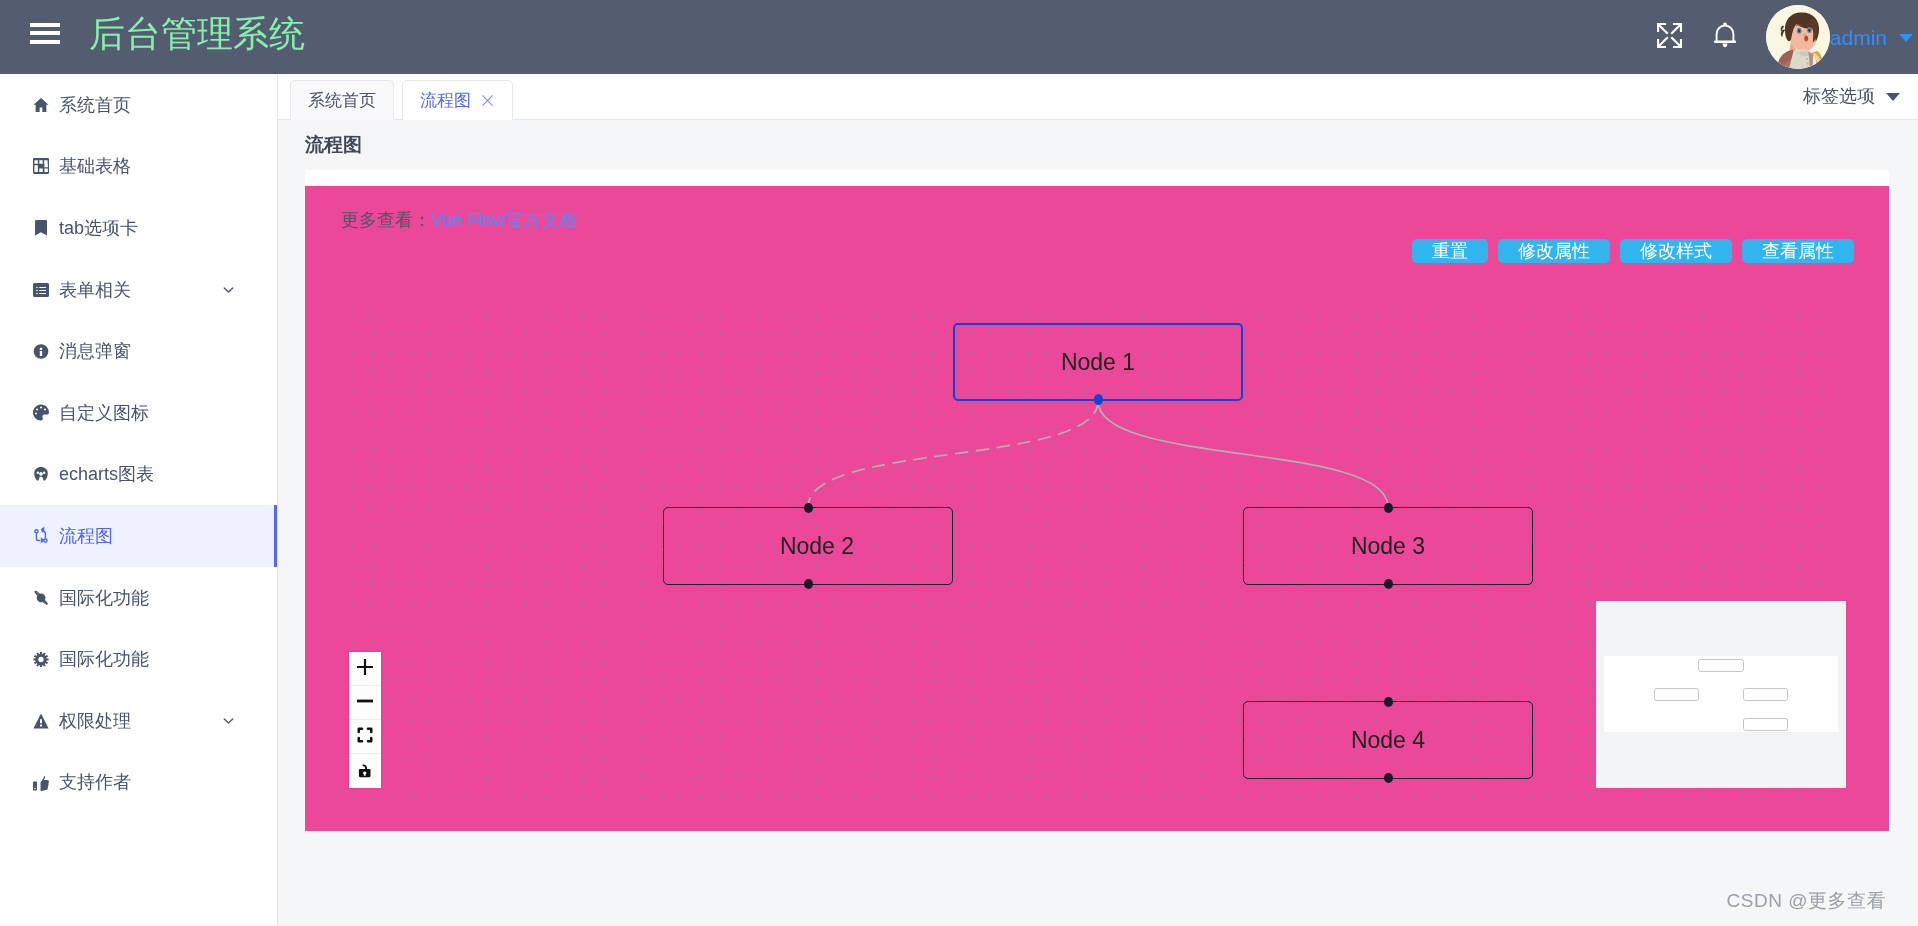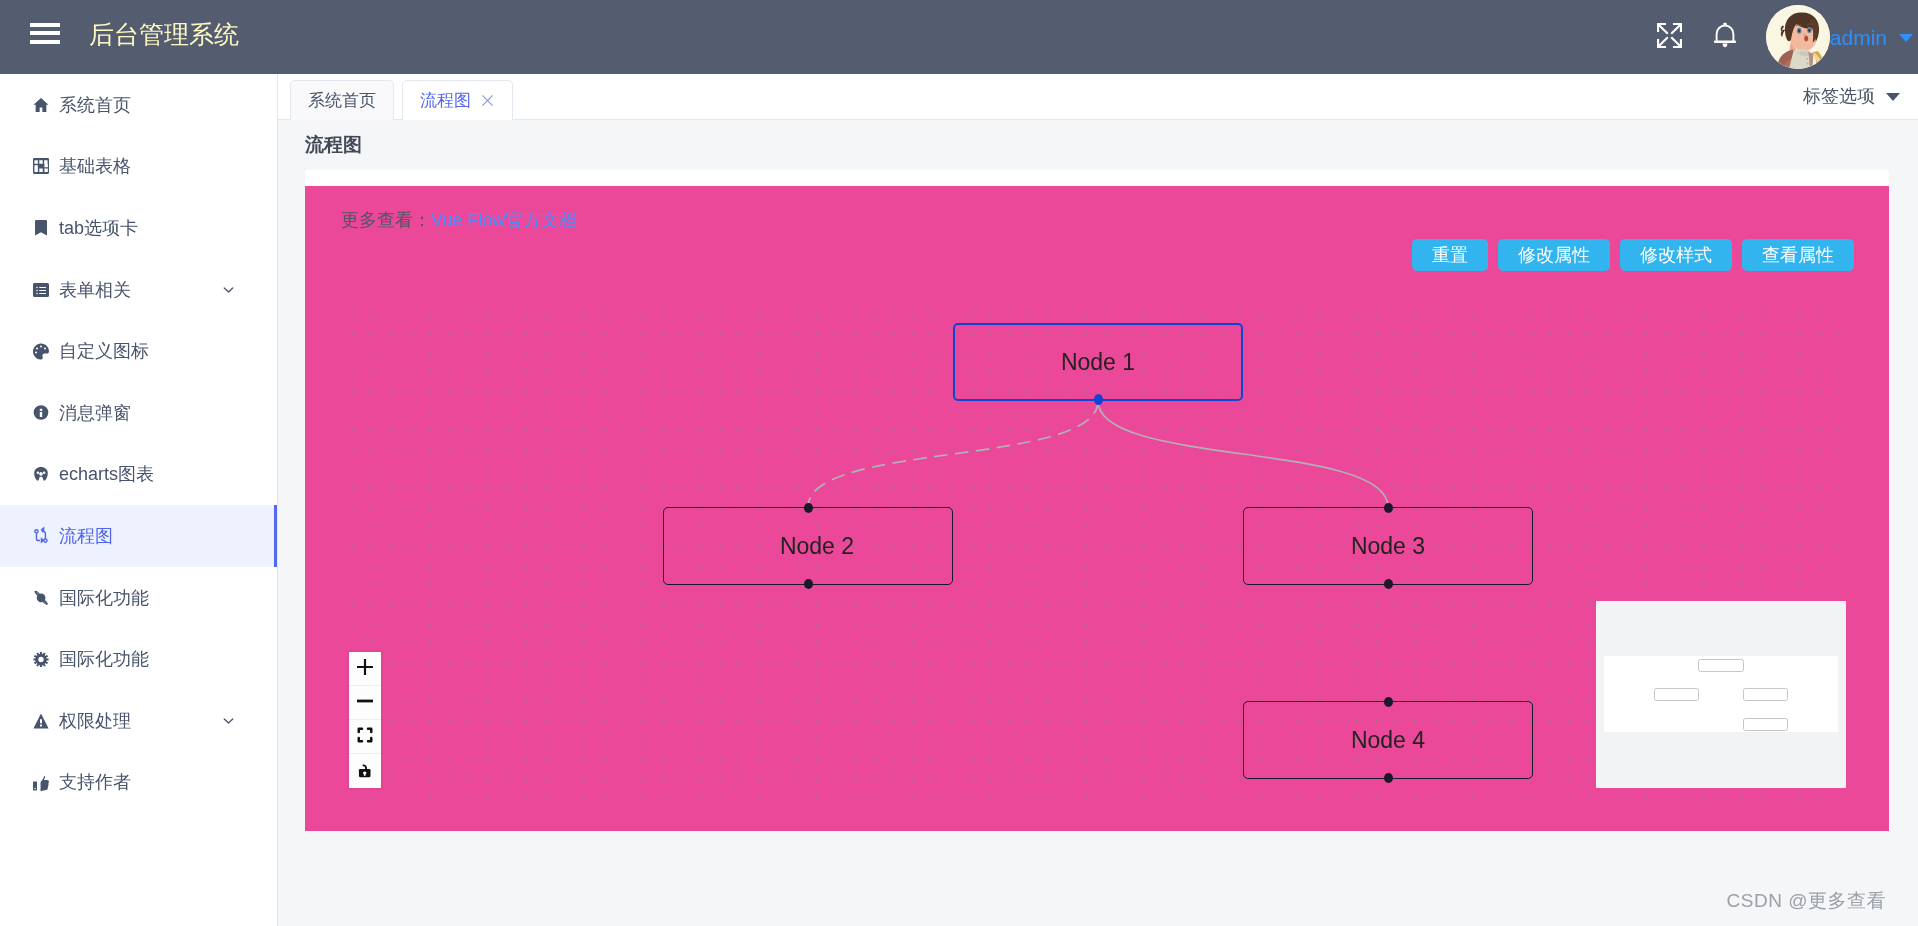--- a/index.html
+++ b/index.html
@@ -5,21 +5,21 @@
 <style>
 *{box-sizing:border-box;margin:0;padding:0}
 html,body{width:1918px;height:926px;overflow:hidden}
 body{font-family:"Liberation Sans","DejaVu Sans",sans-serif;background:#f5f7fa;color:#303133;
  -webkit-font-smoothing:antialiased;text-rendering:optimizeLegibility;}
 
 
 #header{position:absolute;left:0;top:0;width:1918px;height:74px;background:#545c70;display:flex;align-items:center;z-index:30}
 #hamburger{margin-left:30px;width:30px;height:21px;display:flex;flex-direction:column;justify-content:space-between;align-items:stretch;cursor:pointer;margin-top:-8px}
 #hamburger i{display:block;width:30px;height:4px;background:#fff;border-radius:0}
-#brand{color:#fef9c3;font-size:25px;letter-spacing:0px;font-weight:400;line-height:1;margin-top:-6px;margin-left:29px}
+#brand{color:#86efac;font-size:36px;letter-spacing:0px;font-weight:400;line-height:1;margin-top:-6px;margin-left:29px}
 #hdr-right{margin-left:auto;display:flex;align-items:center;padding-right:5px}
 .hdr-icon{width:44px;height:44px;display:flex;align-items:center;justify-content:center;cursor:pointer;margin-top:-4px}
 #avatar{width:64px;height:64px;border-radius:50%;overflow:hidden;margin-left:19px;background:#fbf8e4;position:relative;flex:none}
 #username{color:#2f8ffb;font-size:21px;cursor:pointer;line-height:1}
 #user-caret{margin-left:12px;width:0;height:0;border-left:7px solid transparent;border-right:7px solid transparent;border-top:8px solid #2f8ffb;cursor:pointer;margin-top:1px}
 
 
 #sidebar{position:absolute;left:0;top:74px;width:278px;height:852px;background:#fff;border-right:1px solid #e4e7ed;z-index:20;overflow:hidden}
 .menu-item{height:61.6px;display:flex;align-items:center;padding-left:33px;cursor:pointer;position:relative;color:#48546b;font-size:18px}
 .menu-item .mi-icon{width:16px;height:21px;display:flex;align-items:center;justify-content:center;margin-right:10px;flex:none;position:relative}
@@ -36,21 +36,21 @@
 #tab-options{margin-left:auto;margin-right:18px;margin-bottom:11px;display:flex;align-items:center;font-size:18px;color:#4a5468;cursor:pointer}
 #tab-options .caret{margin-left:11px;width:0;height:0;border-left:7px solid transparent;border-right:7px solid transparent;border-top:8px solid #49536b;margin-top:1px}
 
 
 #main{position:absolute;left:277px;top:120px;right:0;bottom:0;background:#f4f6f8;overflow:hidden}
 #page-title{position:absolute;left:28px;top:12px;font-size:19px;font-weight:700;color:#414857}
 #card{position:absolute;left:28px;top:50px;width:1584px;height:645px;background:#fff;border-radius:2px}
 #more{position:absolute;left:36px;top:38px;font-size:18px;color:#4f5664;z-index:5}
 #more a{color:#4b8dfd;text-decoration:none}
 #btnbar{position:absolute;right:35px;top:69px;display:flex;z-index:5}
-.btn{height:32px;padding:0 20px;background:#32b4ef;color:#fff;border:none;border-radius:5px;font-size:18px;margin-left:10px;cursor:pointer;font-family:inherit;display:flex;align-items:center}
+.btn{height:24px;padding:0 20px;background:#32b4ef;color:#fff;border:none;border-radius:5px;font-size:18px;margin-left:10px;cursor:pointer;font-family:inherit;display:flex;align-items:center}
 
 
 #flow{position:absolute;left:0;top:16px;width:1584px;height:645px;overflow:hidden;background:#ec4899}
 #dots{position:absolute;left:0;top:0;width:1584px;height:645px}
 .node{position:absolute;border:1px solid #1a192b;border-radius:5px;background:transparent;display:flex;align-items:center;justify-content:center;font-size:23px;color:#222;font-family:"Liberation Sans","DejaVu Sans",sans-serif}
 .node.sel{border-width:2px;color:#222}
 .handle{position:absolute;width:9px;height:10px;border-radius:50%;background:#1a192b;left:50%;margin-left:-4.5px}
 .handle.top{top:-5px}
 .handle.bot{bottom:-5px}
 .node.sel .handle{background:#0f44d4;width:9px;height:11px;margin-left:-4.5px}
@@ -173,33 +173,33 @@
       </span>
       <span>表单相关</span>
       <span class="mi-arrow">
         <svg viewBox="0 0 16 16" width="14" height="14" fill="none" stroke="#4d5769" stroke-width="1.7" stroke-linecap="round" stroke-linejoin="round">
           <path d="M2.8 5.6 8 10.6l5.2-5"></path>
         </svg>
       </span>
     </div>
     <div class="menu-item">
       <span class="mi-icon">
+        <svg viewBox="0 0 32 32" width="19" height="19" fill="currentColor">
+          <path d="M16 1.3a14.7 14.7 0 1 0 0 29.4 14.7 14.7 0 0 0 0-29.4zm-2.4 7.2h4.8v4.4h-4.8zm0 6.7h4.8v9.9h-4.8z"></path>
+        </svg>
+      </span>
+      <span>消息弹窗</span>
+    </div>
+    <div class="menu-item">
+      <span class="mi-icon">
         <svg viewBox="0 0 512 512" width="21" height="21" fill="currentColor">
           <path d="M204.3 5C104.9 24.4 24.8 104.3 5.2 203.4c-37 187 131.7 326.4 258.8 306.7 41.2-6.4 61.4-54.6 42.5-91.7-23.1-45.4 9.9-98.4 60.9-98.4h79.7c35.8 0 64.8-29.6 64.9-65.3C511.5 97.1 368.1-26.9 204.3 5zM96 320a32 32 0 1 1 32-32 32 32 0 0 1-32 32zm32-128a32 32 0 1 1 32-32 32 32 0 0 1-32 32zm128-64a32 32 0 1 1 32-32 32 32 0 0 1-32 32zm128 64a32 32 0 1 1 32-32 32 32 0 0 1-32 32z"></path>
         </svg>
       </span>
       <span>自定义图标</span>
-    </div>
-    <div class="menu-item">
-      <span class="mi-icon">
-        <svg viewBox="0 0 32 32" width="19" height="19" fill="currentColor">
-          <path d="M16 1.3a14.7 14.7 0 1 0 0 29.4 14.7 14.7 0 0 0 0-29.4zm-2.4 7.2h4.8v4.4h-4.8zm0 6.7h4.8v9.9h-4.8z"></path>
-        </svg>
-      </span>
-      <span>消息弹窗</span>
     </div>
     <div class="menu-item">
       <span class="mi-icon">
         <svg viewBox="0 0 32 32" width="18" height="16" fill="currentColor">
           <path d="M16 1.8C8.5 1.8 2.4 6.6 2.4 13.9c0 4.3 1.2 8.4 3.4 12.1 1.1 1.9 2.4 3.4 3.6 3.4 1.2 0 1.9-1.2 2.4-2.9l1.1-3.6c.3-1 .7-1.5 1.4-1.5h3.4c.7 0 1.1.5 1.4 1.5l1.1 3.6c.5 1.7 1.2 2.9 2.4 2.9 1.2 0 2.5-1.5 3.6-3.4 2.2-3.7 3.4-7.8 3.4-12.1C29.6 6.6 23.5 1.8 16 1.8zm-6.3 14.4a2.6 2.6 0 1 1 0-5.2 2.6 2.6 0 0 1 0 5.2zm12.6 0a2.6 2.6 0 1 1 0-5.2 2.6 2.6 0 0 1 0 5.2zM16 19.4a3.6 3.6 0 1 1 0-7.2 3.6 3.6 0 0 1 0 7.2z" fill-rule="evenodd"></path>
           <circle cx="16" cy="15.8" r="1.9" fill="#fff"></circle>
         </svg>
       </span>
       <span>echarts图表</span>
     </div>

